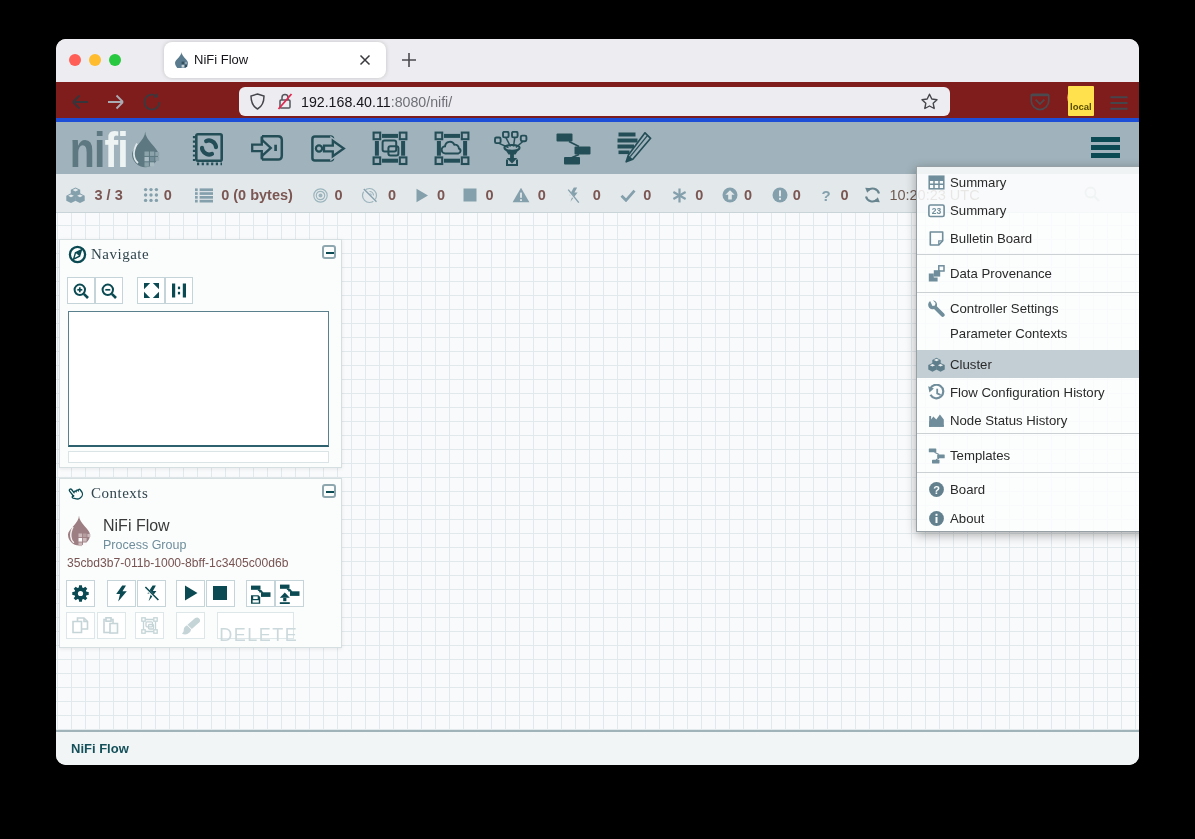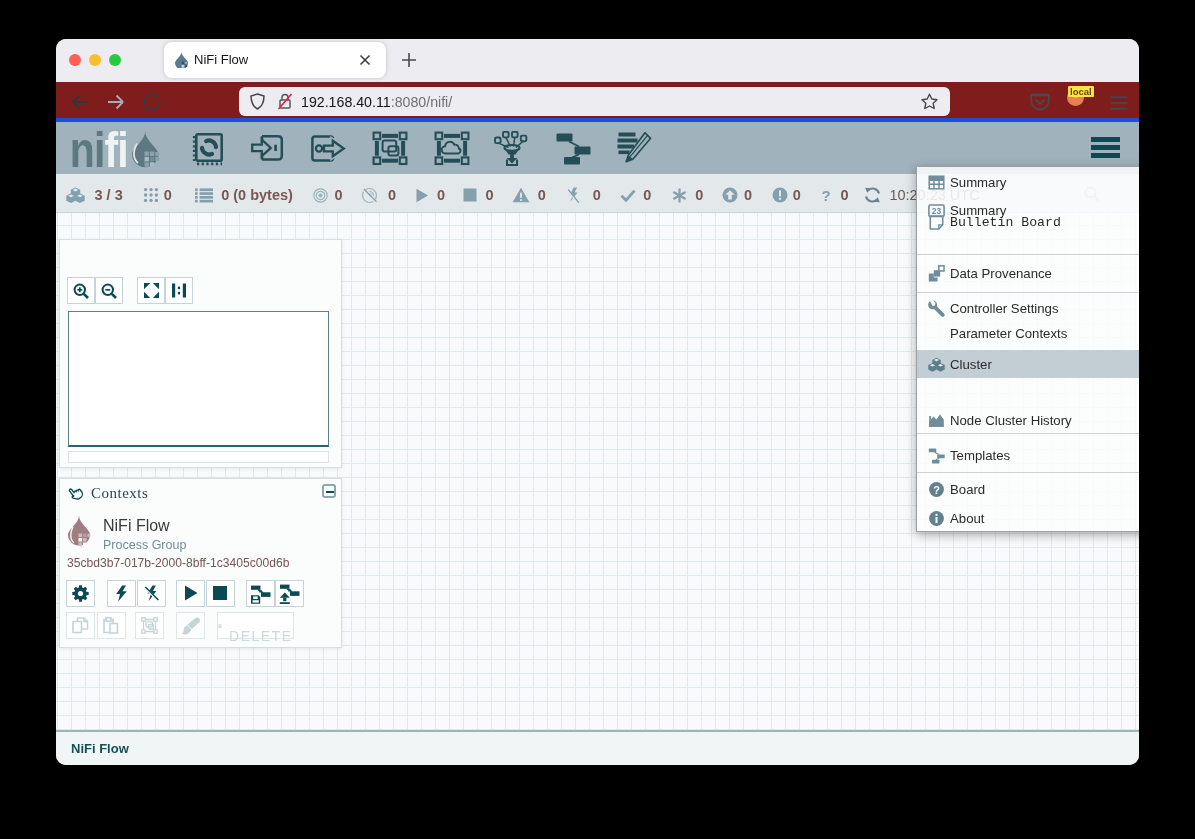--- a/index.html
+++ b/index.html
@@ -94,21 +94,21 @@
       <svg class="abs" style="right:12px;top:6px;" width="17" height="17" viewBox="0 0 17 17">
           <path d="M8.5 1.2 L10.8 6 L16 6.7 L12.2 10.3 L13.2 15.5 L8.5 13 L3.8 15.5 L4.8 10.3 L1 6.7 L6.2 6 Z" stroke="#45454c" stroke-width="1.4" fill="none" stroke-linejoin="round"></path>
         </svg>
     </div>
     <svg class="navico" style="left:972px;top:9px;" width="22" height="22" viewBox="0 0 22 22">
         <path d="M3 4 H19 V9 A8 8 0 0 1 3 9 Z M3 4 Q3 3 4 3 H18 Q19 3 19 4" stroke="#4a4a4f" stroke-width="1.6" fill="none" stroke-linejoin="round"></path>
         <path d="M7 8 L11 12 L15 8" stroke="#4a4a4f" stroke-width="1.6" fill="none"></path>
       </svg>
     <div class="abs" style="left:1011px;top:7px;width:17px;height:17px;border-radius:50%;background:#e8814e;"></div>
     <div class="abs" style="left:1013px;top:9px;width:13px;height:7px;border-radius:0 0 7px 7px;background:#f2a366;"></div>
-    <div class="abs" style="left:1012px;top:4px;background:#ffe14d;color:#584d00;font-size:9.5px;font-weight:bold;padding:0 2px;height:11px;line-height:11px;border-radius:1px;">local</div>
+    <div class="abs" style="left:1012px;top:4px;background:#ffe14d;color:#584d00;font-size:9.5px;font-weight:bold;padding:15px 2px;height:11px;line-height:11px;border-radius:1px;">local</div>
     <svg class="navico" style="left:1051px;top:9px;" width="21" height="21" viewBox="0 0 21 21">
         <path d="M3 5.5 H18 M3 10.5 H18 M3 15.5 H18" stroke="#45454c" stroke-width="1.7"></path>
       </svg>
   </div>
 
   <div id="nfheader">
     <svg class="abs" style="left:8px;top:7px;" width="102" height="40" viewBox="0 0 102 40">
       <text transform="scale(0.82 1)" x="7" y="37.5" font-family="Liberation Sans,sans-serif" font-weight="bold" font-size="50" letter-spacing="-1"><tspan fill="#5d7881">ni</tspan><tspan fill="#eef3f4">fi</tspan></text>
       <path d="M81.2 2.5 C81.2 11.5 68 19.5 68 25 a13.2 13.2 0 0 0 26.4 0 C94.4 19.5 81.2 11.5 81.2 2.5 Z" fill="#5d7881"></path>
       <path d="M73 14.5 Q69.5 21 70 26 a11.5 11.5 0 0 0 4 8" stroke="#dfe7ea" stroke-width="1.8" fill="none"></path>
@@ -374,20 +374,31 @@
       </svg>
   </div>
 
   <div id="canvas"></div>
 
   <div id="crumb">
       <span>NiFi Flow</span>
     </div>
 
   <div id="navigate" class="panel" style="left:3px;top:200px;width:283px;height:229px;">
+    <div class="phead">
+      <svg class="abs" style="left:8px;top:5px;" width="19" height="19" viewBox="0 0 20 20">
+        <circle cx="10" cy="10" r="8" stroke="#0b4a52" stroke-width="2.4" fill="none"></circle>
+        <g transform="rotate(40 10 10)">
+            <polygon points="10,3.6 12.8,10 10,16.4 7.2,10" stroke="#0b4a52" stroke-width="1.5" fill="none"></polygon>
+            <polygon points="10,3.6 12.8,10 7.2,10" fill="#0b4a52"></polygon>
+          </g>
+      </svg>
+      <span class="ptitle">Navigate</span>
+      <div class="pmin"></div>
+    </div>
     <div class="obtn" style="left:7px;top:37px;width:28px;">
         <svg width="16" height="16" viewBox="0 0 16 16">
           <circle cx="6.8" cy="6.8" r="5.2" stroke="#0b4a52" stroke-width="2" fill="none"></circle>
           <line x1="10.8" y1="10.8" x2="15" y2="15" stroke="#0b4a52" stroke-width="2.6"></line>
           <line x1="4.3" y1="6.8" x2="9.3" y2="6.8" stroke="#0b4a52" stroke-width="1.7"></line>
           <line x1="6.8" y1="4.3" x2="6.8" y2="9.3" stroke="#0b4a52" stroke-width="1.7"></line>
         </svg>
       </div>
     <div class="obtn" style="left:35px;top:37px;width:28px;">
         <svg width="16" height="16" viewBox="0 0 16 16">
@@ -437,21 +448,21 @@
           <rect x="16" y="18.5" width="3.6" height="3.6" fill="#b59da0"></rect>
           <rect x="20.4" y="19" width="3" height="3"></rect>
           <rect x="11.5" y="23" width="3.6" height="3.6" fill="#fbf9f9"></rect>
           <rect x="16" y="23" width="3.6" height="3.6"></rect>
           <rect x="11.5" y="27.5" width="3.6" height="3.6"></rect>
           <rect x="16" y="27.5" width="3.6" height="3" fill="#fbf9f9"></rect>
         </g>
     </svg>
     <div class="abs" style="left:43px;top:38px;font-size:16px;color:#3a3a3a;">NiFi Flow</div>
     <div class="abs" style="left:43px;top:59px;font-size:12.5px;color:#6f8d9b;">Process Group</div>
-    <div class="abs" style="left:7px;top:77px;font-size:12.1px;color:#775351;">35cbd3b7-017b-2000-8bff-1c3405c00d6b</div>
+    <div class="abs" style="left:7px;top:77px;font-size:12.1px;color:#775351;">35cbd3b7-011b-1000-8bff-1c3405c00d6b</div>
 
     <div class="obtn" style="left:6.4px;top:100.5px;">
         <svg width="17" height="17" viewBox="0 0 17 17">
           <path d="M16.7 7.1 L16.7 9.9 L14.5 10.2 L13.9 11.5 L15.3 13.3 L13.3 15.3 L11.5 13.9 L10.2 14.5 L9.9 16.7 L7.1 16.7 L6.8 14.5 L5.5 13.9 L3.7 15.3 L1.7 13.3 L3.1 11.5 L2.5 10.2 L0.3 9.9 L0.3 7.1 L2.5 6.8 L3.1 5.5 L1.7 3.7 L3.7 1.7 L5.5 3.1 L6.8 2.5 L7.1 0.3 L9.9 0.3 L10.2 2.5 L11.5 3.1 L13.3 1.7 L15.3 3.7 L13.9 5.5 L14.5 6.8 Z" fill="#0b4a52"></path>
           <circle cx="8.5" cy="8.5" r="2.6" fill="#fff"></circle>
         </svg>
       </div>
     <div class="obtn" style="left:47px;top:100.5px;">
         <svg width="13" height="17" viewBox="0 0 13 17">
           <polygon points="7.2,0.5 1.2,9 5,9 3.2,16.5 11.8,6.2 7.5,6.2 11,0.5" fill="#0b4a52"></polygon>
@@ -547,21 +558,21 @@
             <rect x="0.5" y="2.5" width="14" height="2.6" rx="0.8"></rect>
             <path d="M5.5 2.5 V1.2 Q5.5 0.5 6.2 0.5 h2.6 Q9.5 0.5 9.5 1.2 V2.5"></path>
             <path d="M1.8 6.2 h11.4 L12.4 15.5 H2.6 Z"></path>
           </g>
           <g stroke="#fbfdfd" stroke-width="1.1">
             <line x1="5" y1="7.8" x2="5" y2="13.8"></line>
             <line x1="7.5" y1="7.8" x2="7.5" y2="13.8"></line>
             <line x1="10" y1="7.8" x2="10" y2="13.8"></line>
           </g>
         </svg>
-      <span style="font-size:14px;letter-spacing:1.5px;color:#ccd9dc;margin-top:20px;">DELETE</span>
+      <span style="font-size:18px;letter-spacing:1.5px;color:#ccd9dc;margin-top:20px;">DELETE</span>
     </div>
   </div>
 
   <div id="menu">
     <div class="mi" style="top:1px;">
       <svg class="ic" viewBox="0 0 17 17">
           <g stroke="#6f8d9b" stroke-width="1.5" fill="none">
             <rect x="1.2" y="2.2" width="14.6" height="12.6"></rect>
             <line x1="1.2" y1="6.2" x2="15.8" y2="6.2"></line>
             <line x1="1.2" y1="10.2" x2="15.8" y2="10.2"></line>
@@ -572,21 +583,21 @@
         </svg>
       <span class="txt">Summary</span>
     </div>
     <div class="mi" style="top:29px;">
       <svg class="ic" viewBox="0 0 17 17">
           <rect x="0.9" y="3" width="15.2" height="11.5" rx="1.5" stroke="#6f8d9b" stroke-width="1.6" fill="none"></rect>
           <text x="8.5" y="11.7" text-anchor="middle" font-size="8.5" font-weight="bold" fill="#6f8d9b" font-family="Liberation Sans,sans-serif">23</text>
         </svg>
       <span class="txt">Summary</span>
     </div>
-    <div class="mi" style="top:41px;font-family:Liberation Mono, monospace;">
+    <div class="mi" style="top:57px;">
       <svg class="ic" viewBox="0 0 17 17">
           <path d="M2.3 2 H14.7 V10.8 L10.8 15 H2.3 Z" stroke="#6f8d9b" stroke-width="1.6" fill="none" stroke-linejoin="round"></path>
           <path d="M14.4 10.8 H10.8 V14.7" stroke="#6f8d9b" stroke-width="1.3" fill="none"></path>
         </svg>
       <span class="txt">Bulletin Board</span>
     </div>
     <div class="mdiv" style="top:87px;"></div>
     <div class="mi" style="top:92px;">
       <svg class="ic" viewBox="0 0 17 17">
           <rect x="10.8" y="0.8" width="5.2" height="5.2" stroke="#6f8d9b" stroke-width="1.5" fill="none"></rect>
@@ -613,27 +624,35 @@
             <path d="M9.5 1.6 l2.9 1.45 L9.5 4.5 6.6 3.05 Z"></path>
             <path d="M5 7.4 l2.9 1.45 L5 10.3 2.1 8.85 Z"></path>
             <path d="M14 7.4 l2.9 1.45 L14 10.3 11.1 8.85 Z"></path>
           </g>
         </svg>
       <span class="txt">Cluster</span>
     </div>
     <div class="mi" style="top:152px;">
       <span class="txt">Parameter Contexts</span>
     </div>
+    <div class="mi" style="top:211px;">
+      <svg class="ic" viewBox="0 0 17 17">
+          <path d="M2.5 10.8 A6.8 6.8 0 1 0 2.1 5.1" stroke="#6f8d9b" stroke-width="2.2" fill="none"></path>
+          <polygon points="0.2,2.2 5.9,4.6 1.4,8.6" fill="#6f8d9b"></polygon>
+          <path d="M9.2 4.8 V9.4 L12.6 11" stroke="#6f8d9b" stroke-width="1.8" fill="none"></path>
+        </svg>
+      <span class="txt">Flow Configuration History</span>
+    </div>
     <div class="mi" style="top:239px;">
       <svg class="ic" viewBox="0 0 17 17">
           <polygon points="1.2,14.6 1.2,9.8 5.4,4.6 8.3,7.6 11.9,2.4 15.8,7.4 15.8,14.6" fill="#6f8d9b"></polygon>
           <rect x="1.2" y="13" width="14.6" height="1.9" fill="#6f8d9b"></rect>
           <rect x="1.2" y="4" width="1.9" height="11" fill="#6f8d9b"></rect>
         </svg>
-      <span class="txt">Node Cluster History</span>
+      <span class="txt">Node Status History</span>
     </div>
     <div class="mdiv" style="top:265.5px;"></div>
     <div class="mi" style="top:274px;">
       <svg class="ic" viewBox="0 0 17 17">
           <g fill="#6f8d9b">
             <rect x="0.8" y="1.5" width="7.5" height="3.8" rx="0.6"></rect>
             <rect x="9.2" y="7.5" width="7.5" height="3.8" rx="0.6"></rect>
             <rect x="4" y="12.8" width="7.5" height="3.6" rx="0.6"></rect>
           </g>
           <g stroke="#6f8d9b" stroke-width="1.1">

